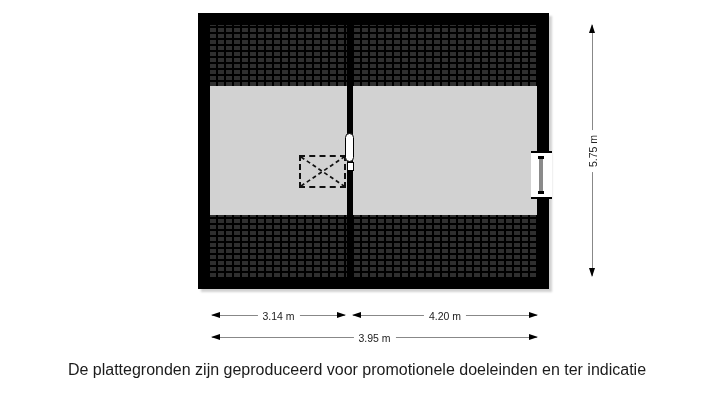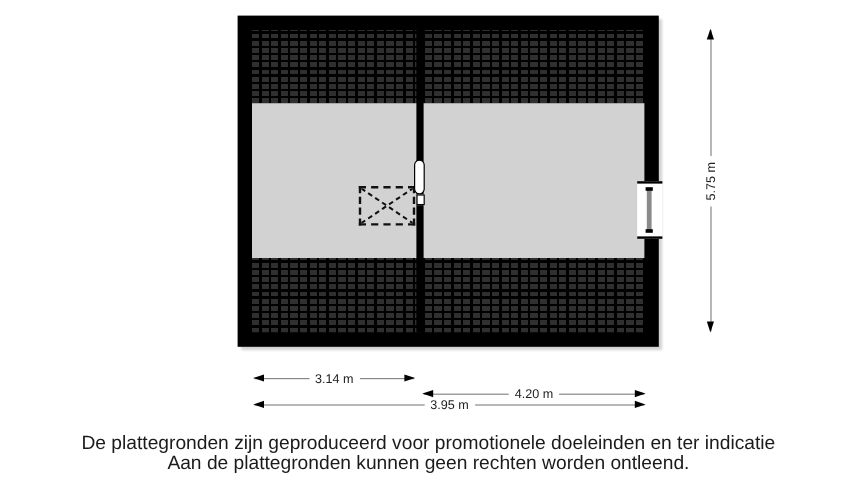--- a/index.html
+++ b/index.html
@@ -113,36 +113,35 @@
       <div class="cap b"></div>
     </div>
   </div>
 
   <div class="dim-h" style="left:212px;top:315px;width:133px;text-align:center;">
     <span class="arr left"></span>
     <span class="arr right"></span>
     <span class="dim-label">3.14 m</span>
   </div>
 
-  <div class="dim-h" style="left:353px;top:328px;width:184px;">
+  <div class="dim-h" style="left:353px;top:315px;width:184px;">
     <span class="arr left"></span>
     <span class="arr right"></span>
     <span class="dim-label">4.20 m</span>
   </div>
 
   <div class="dim-h" style="left:212px;top:337px;width:325px;">
     <span class="arr left"></span>
     <span class="arr right"></span>
     <span class="dim-label">3.95 m</span>
   </div>
 
   <div class="dim-v" style="left:592px;top:25px;height:251px;">
     <span class="arr up"></span>
     <span class="arr down"></span>
     <span class="dim-label">5.75 m</span>
   </div>
 
   <div class="disclaimer">
     <div>De plattegronden zijn geproduceerd voor promotionele doeleinden en ter indicatie</div>
-    <div>Aan de plattegronden kunnen geen rechten worden ontleend.</div>
   </div>
 
 </div>
 
 </body></html>

